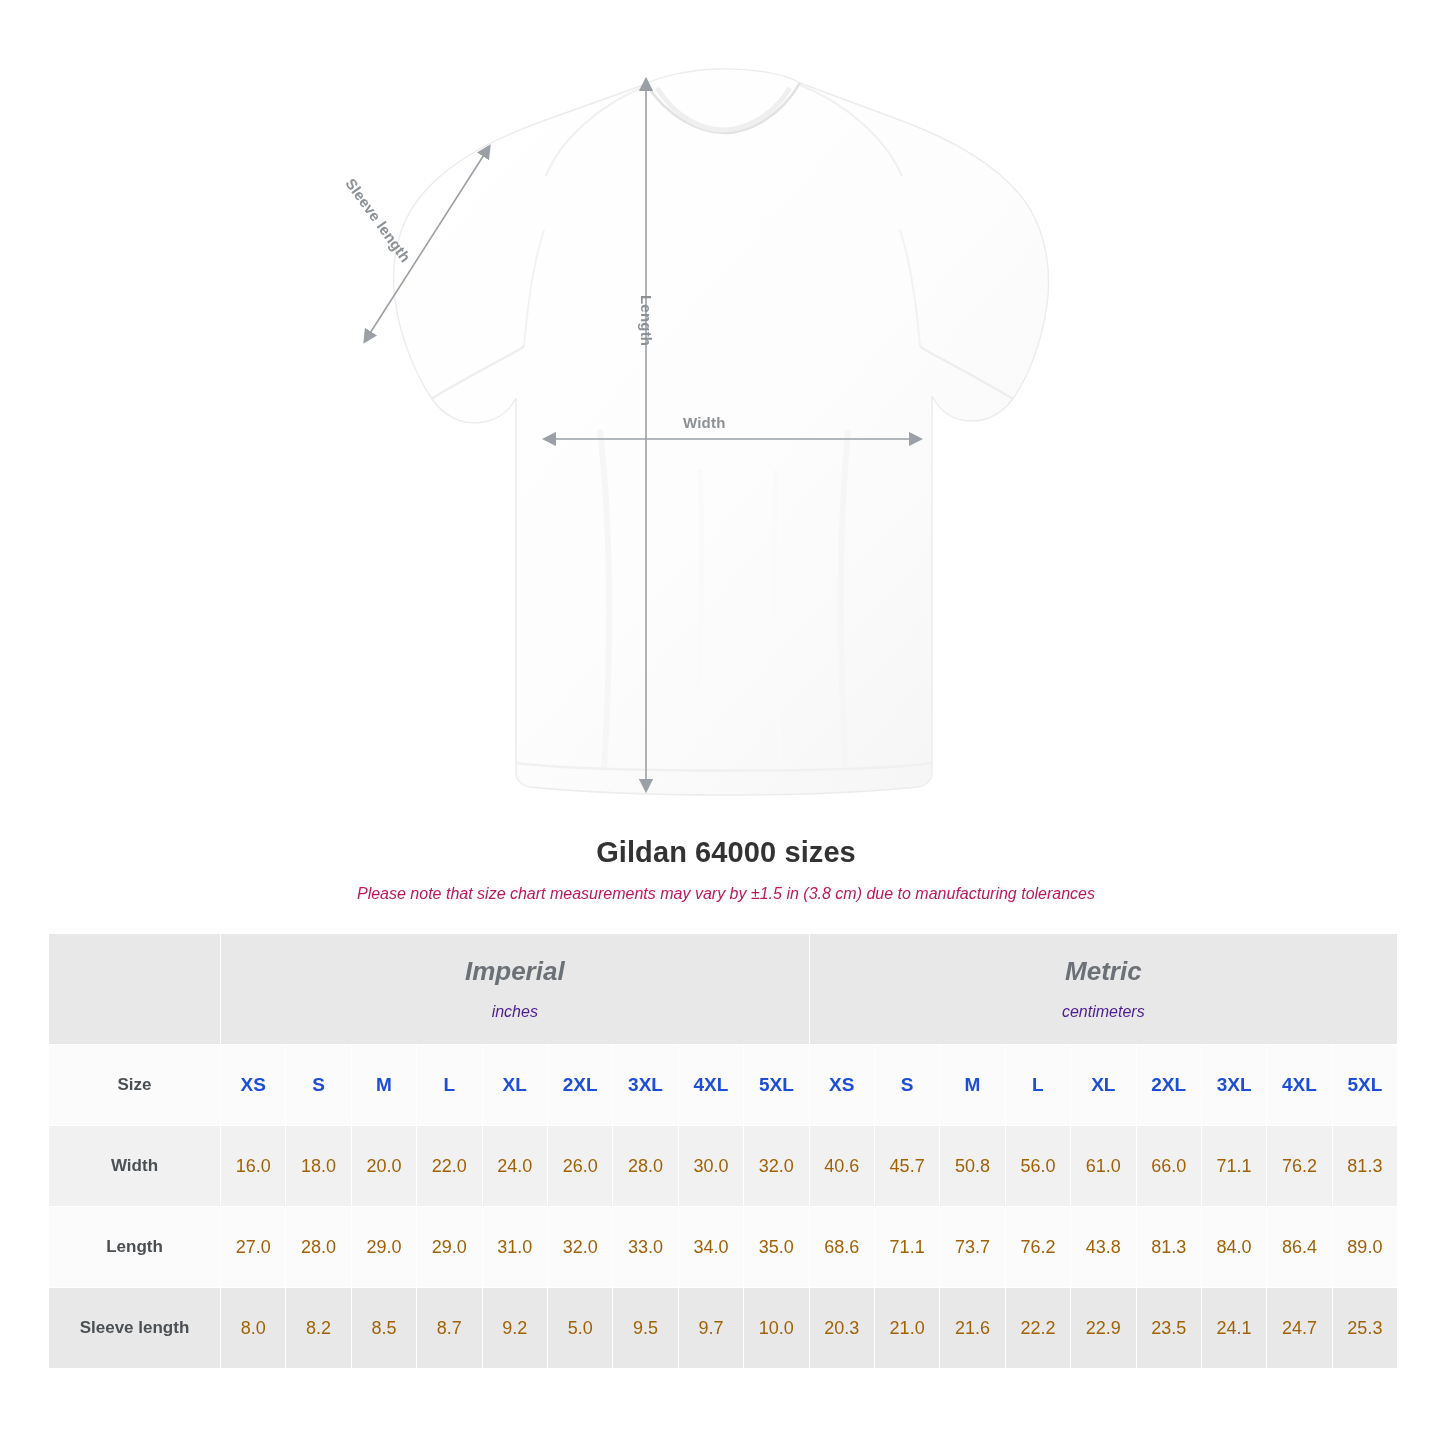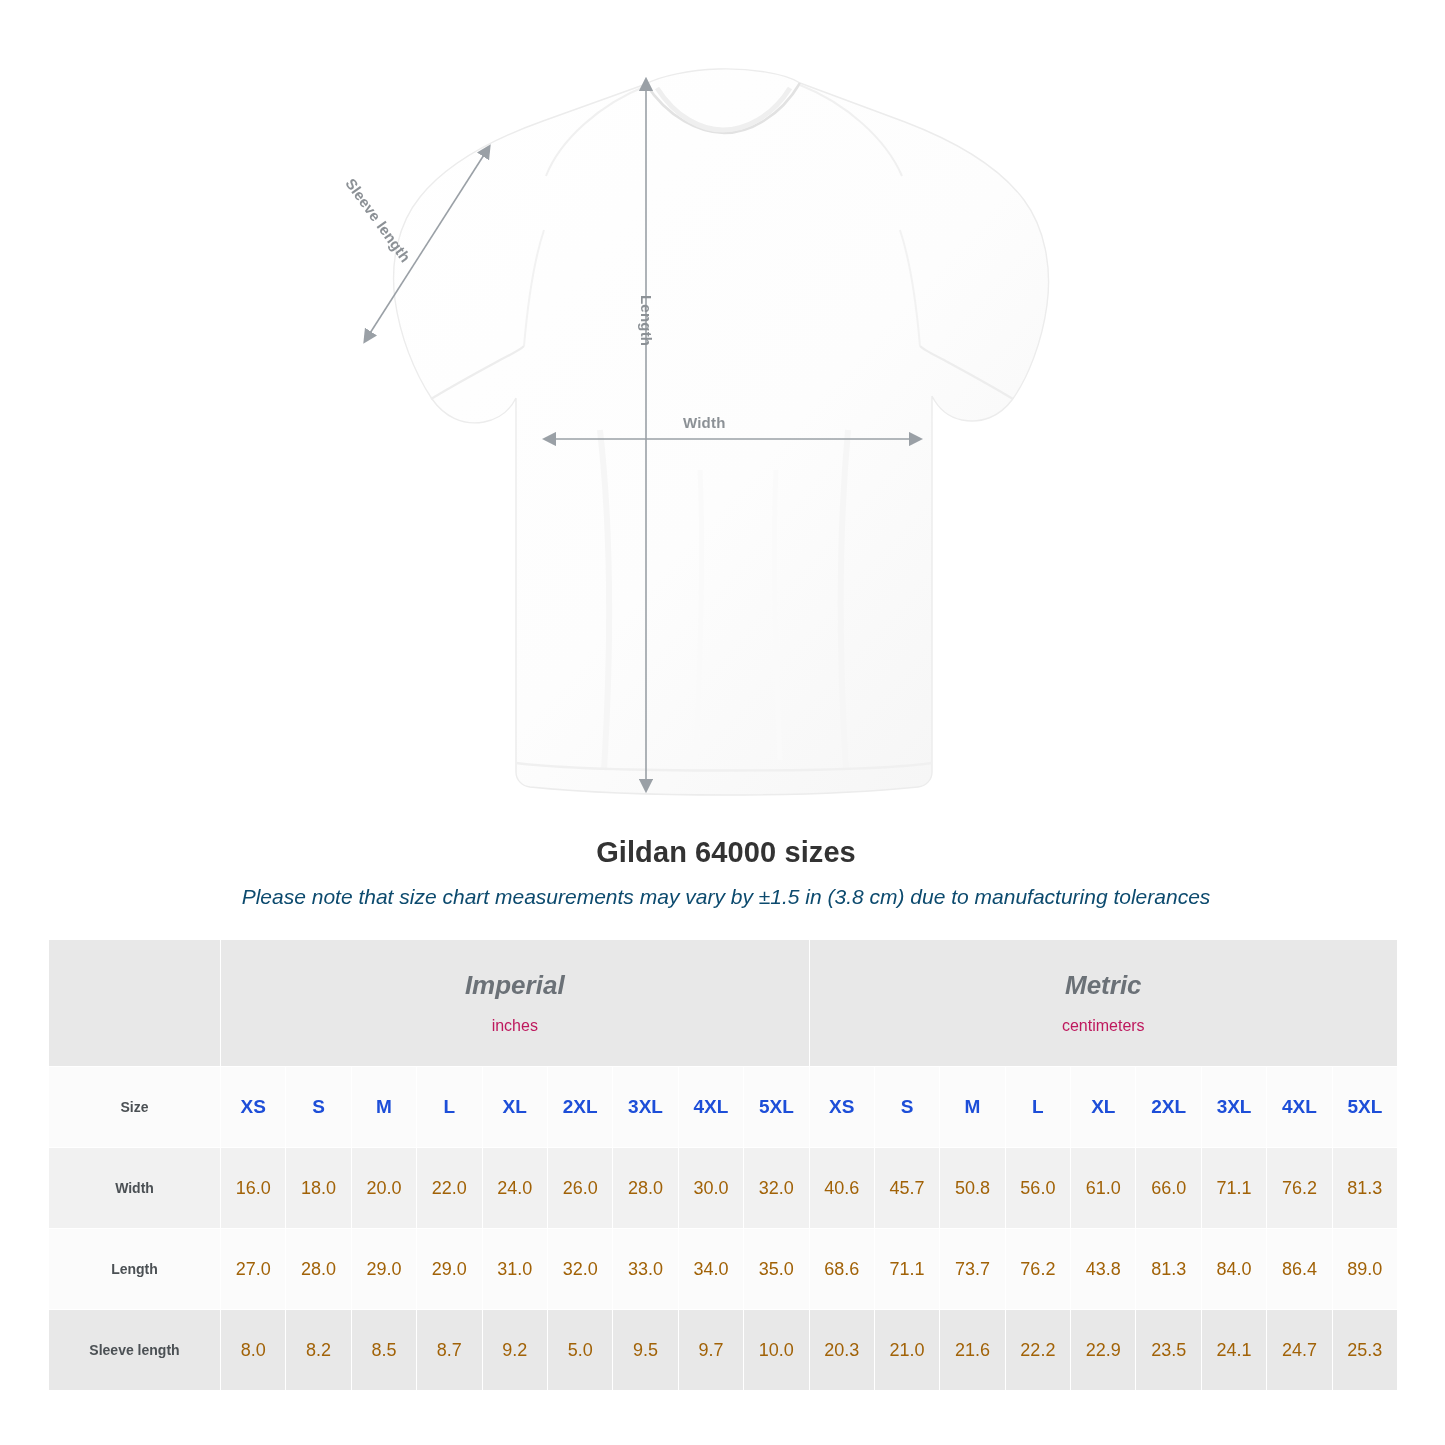--- a/index.html
+++ b/index.html
@@ -64,23 +64,23 @@
     padding-left: 7px;
   }
   .chart-title {
     font-size: 29px;
     font-weight: bold;
     color: #333333;
     margin: 0 0 14px 0;
     letter-spacing: 0.1px;
   }
   .chart-note {
-    font-size: 21px;
+    font-size: 16px;
     font-style: italic;
-    color: #0c4a6e;
+    color: #be185d;
     margin: 16px;
   }
 
   
   .table-wrap {
     margin: 30px 48px 0 48px;
   }
   table.size-table {
     border-collapse: collapse;
     width: 1349px;
@@ -89,40 +89,41 @@
   table.size-table td,
   table.size-table th {
     border: 1px solid #ffffff;
     text-align: center;
     vertical-align: middle;
   }
   
   .unit-cell {
     background: #e8e8e8;
     height: 110px;
-    padding: 8px;
+    padding: 0;
   }
   .unit-name {
     font-size: 26px;
     font-weight: bold;
     font-style: italic;
     color: #6b7177;
     line-height: 1.1;
   }
   .unit-sub {
     font-size: 16px;
-    color: #be185d;
+    font-style: italic;
+    color: #4c1d95;
     margin-top: 17px;
   }
   .spacer-cell {
     background: #e8e8e8;
   }
 
   .row-head {
-    font-size: 14px;
+    font-size: 17px;
     font-weight: bold;
     color: #4b5054;
     height: 78px;
   }
   .size-head {
     font-size: 19px;
     font-weight: bold;
     color: #1d4ed8;
     height: 78px;
   }

